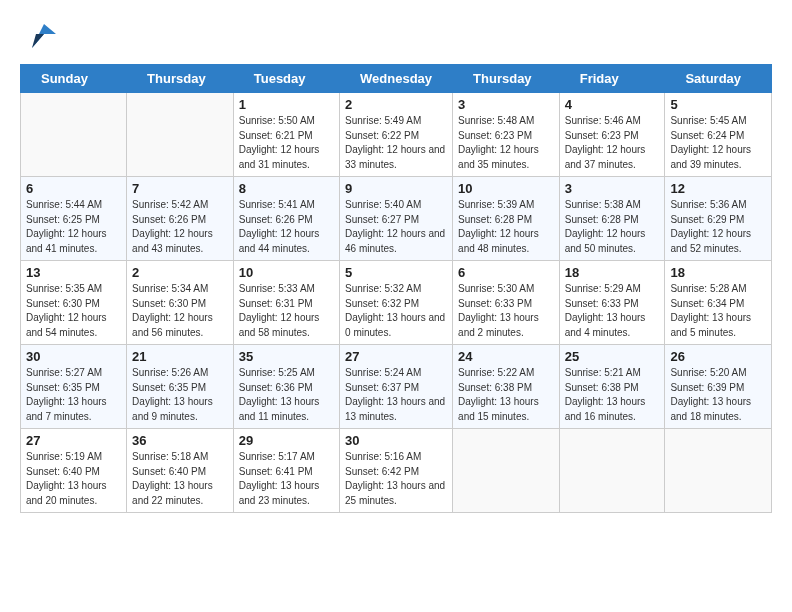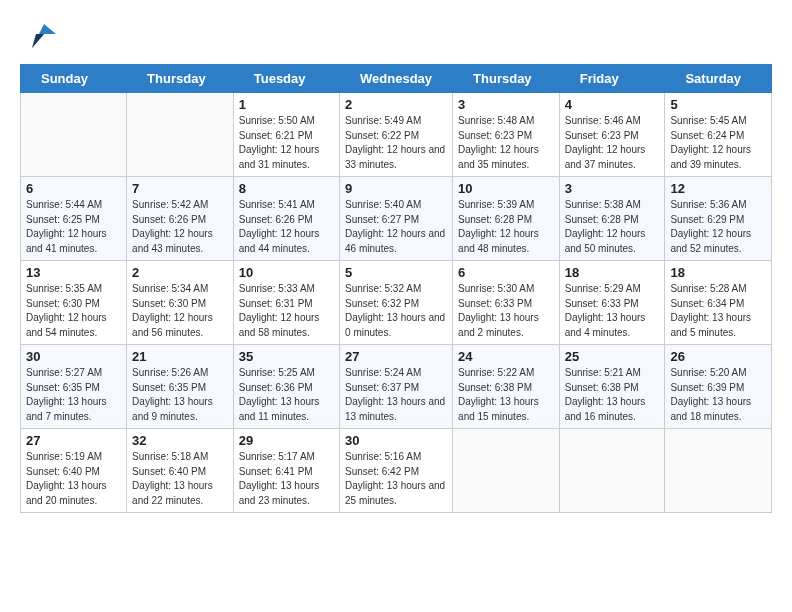--- a/index.html
+++ b/index.html
@@ -239,21 +239,21 @@
           <span class="day-num">26</span>
           <div class="day-info">Sunrise: 5:20 AM<br>Sunset: 6:39 PM<br>Daylight: 13 hours and 18 minutes.</div>
         </td>
       </tr>
       <tr>
         <td>
           <span class="day-num">27</span>
           <div class="day-info">Sunrise: 5:19 AM<br>Sunset: 6:40 PM<br>Daylight: 13 hours and 20 minutes.</div>
         </td>
         <td>
-          <span class="day-num">32</span>
+          <span class="day-num">36</span>
           <div class="day-info">Sunrise: 5:18 AM<br>Sunset: 6:40 PM<br>Daylight: 13 hours and 22 minutes.</div>
         </td>
         <td>
           <span class="day-num">29</span>
           <div class="day-info">Sunrise: 5:17 AM<br>Sunset: 6:41 PM<br>Daylight: 13 hours and 23 minutes.</div>
         </td>
         <td>
           <span class="day-num">30</span>
           <div class="day-info">Sunrise: 5:16 AM<br>Sunset: 6:42 PM<br>Daylight: 13 hours and 25 minutes.</div>
         </td>

